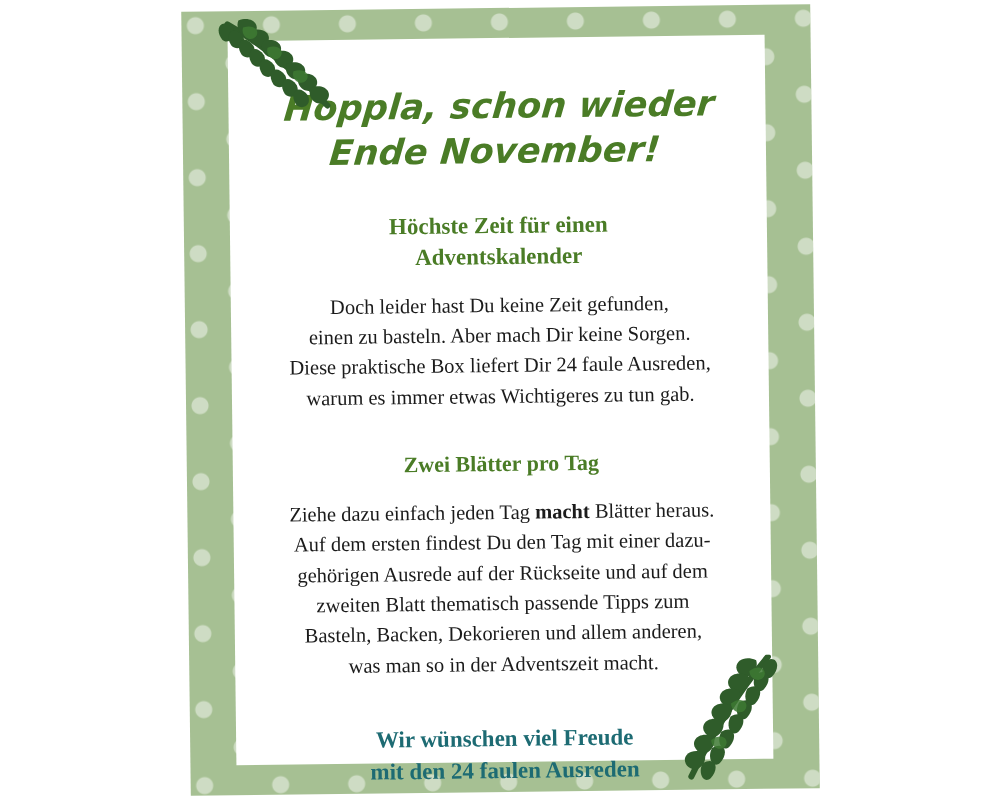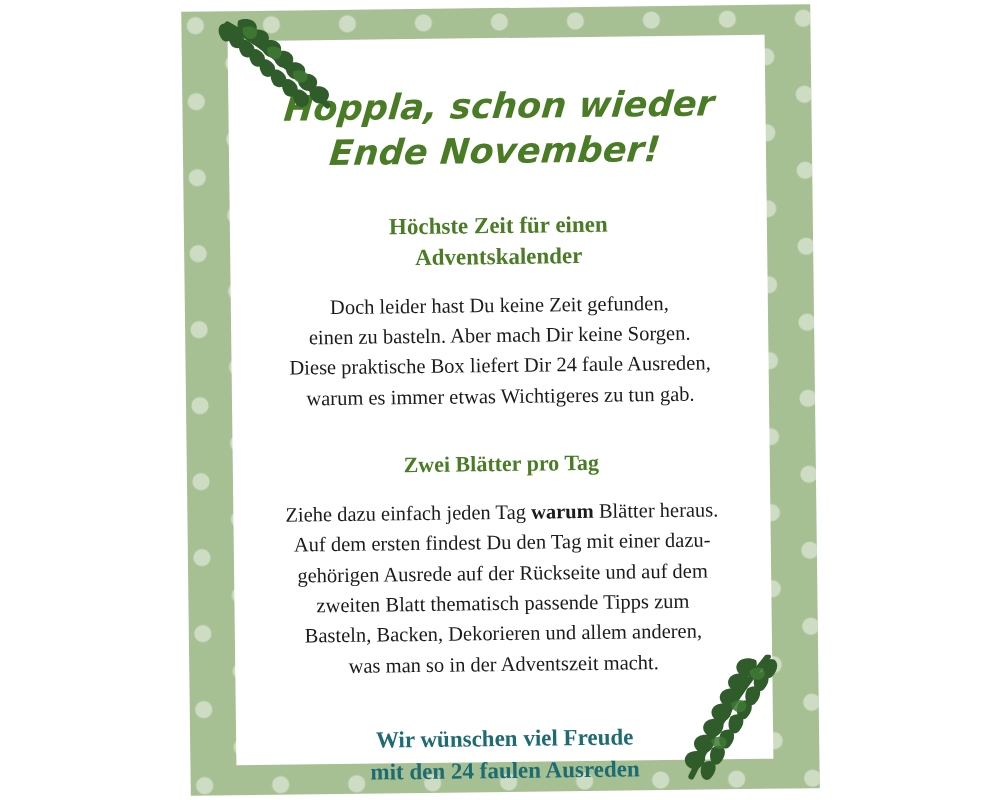--- a/index.html
+++ b/index.html
@@ -166,21 +166,21 @@
         <div class="para">
           <div>Doch leider hast Du keine Zeit gefunden,</div>
           <div>einen zu basteln. Aber mach Dir keine Sorgen.</div>
           <div>Diese praktische Box liefert Dir 24 faule Ausreden,</div>
           <div>warum es immer etwas Wichtigeres zu tun gab.</div>
         </div>
 
         <div class="h3">Zwei Blätter pro Tag</div>
 
         <div class="para second">
-          <div><span>Ziehe dazu einfach jeden Tag </span><b>warum</b><span> Blätter heraus.</span></div>
+          <div><span>Ziehe dazu einfach jeden Tag </span><b>macht</b><span> Blätter heraus.</span></div>
           <div>Auf dem ersten findest Du den Tag mit einer dazu-</div>
           <div>gehörigen Ausrede auf der Rückseite und auf dem</div>
           <div>zweiten Blatt thematisch passende Tipps zum</div>
           <div>Basteln, Backen, Dekorieren und allem anderen,</div>
           <div>was man so in der Adventszeit macht.</div>
         </div>
 
         <div class="h2 teal">
           <div>Wir wünschen viel Freude</div>
           <div>mit den 24 faulen Ausreden</div>

